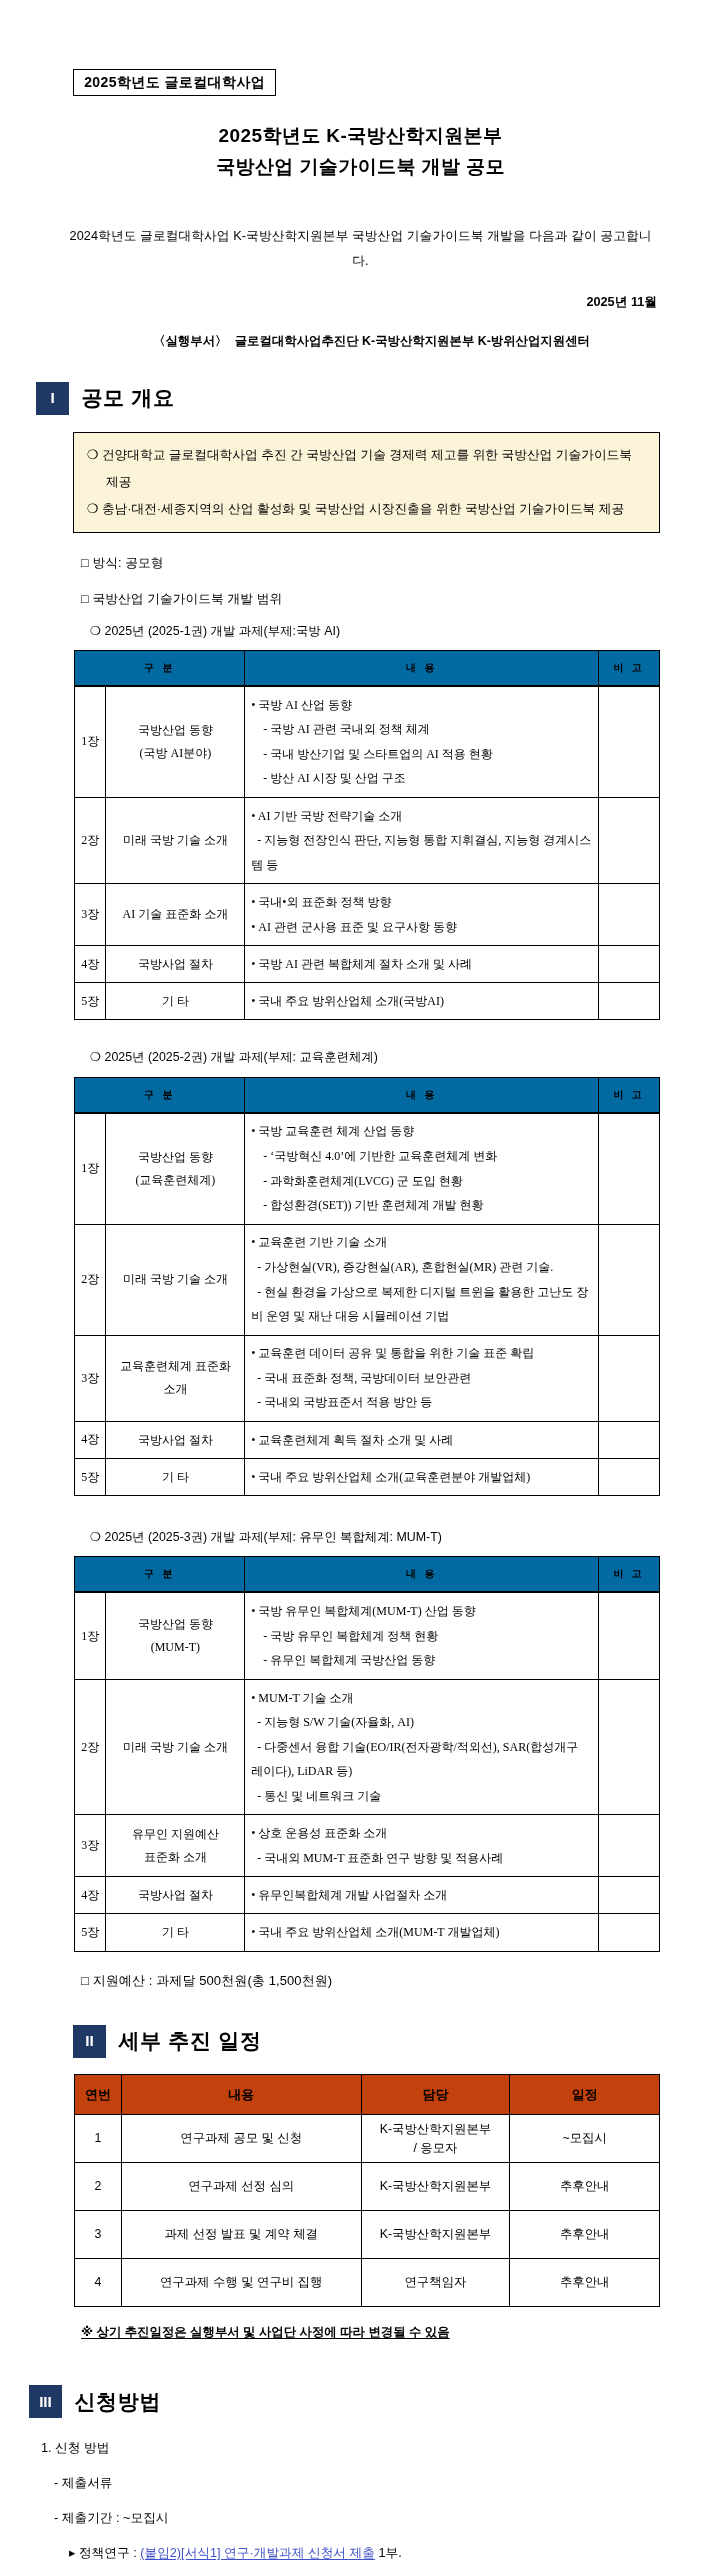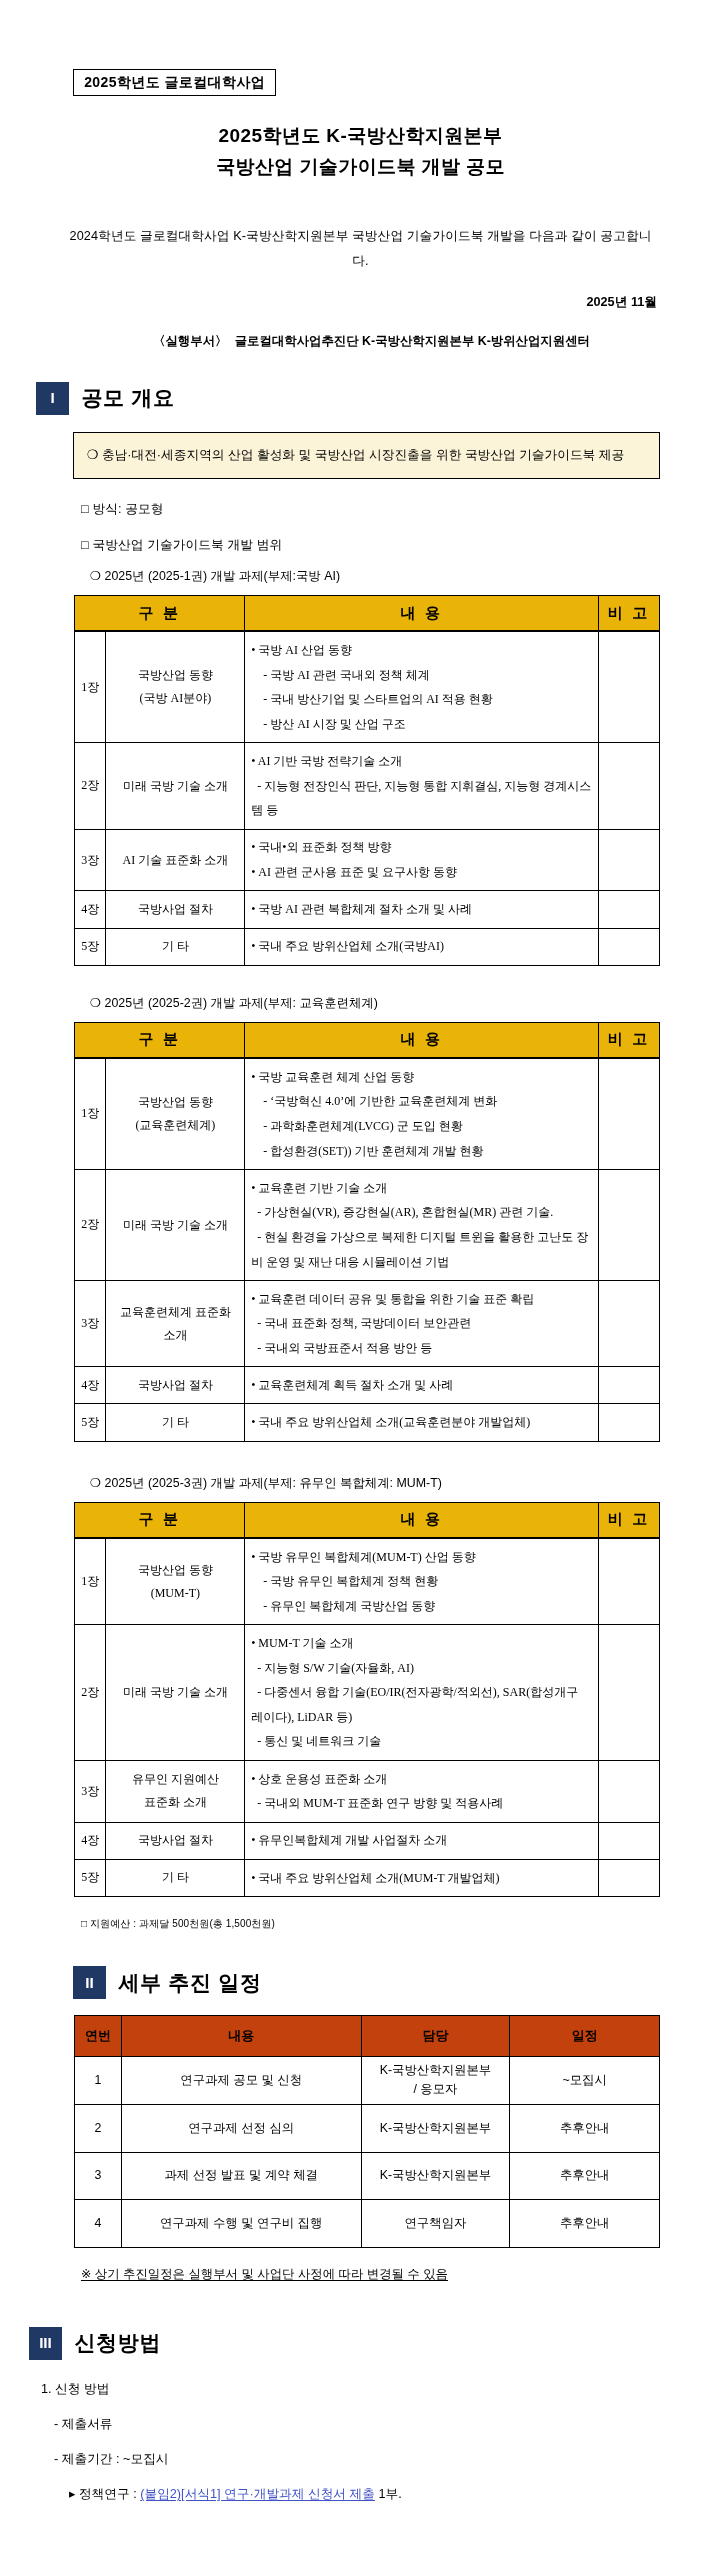--- a/index.html
+++ b/index.html
@@ -31,46 +31,46 @@
   .hl-box{
     box-sizing:border-box;width:587px;margin:17.4px 0 0 73px;
     border:1.5px solid #000;background:#FCF4D8;padding:8.7px 13px;
     font-size:12.7px;line-height:2.15;
   }
   .hl-line{padding-left:19px;text-indent:-19px;}
   .plain-line{font-size:12.7px;letter-spacing:0.1px;}
   .method-line{margin:22px 0 0 81px;}
   .scope-line{margin:19px 0 0 81px;}
   .tbl-intro{margin:14.5px 0 0 90px;font-size:12.4px;}
-  .budget-line{margin:20.4px 0 0 81px;font-size:10px;}
+  .budget-line{margin:20.4px 0 0 81px;font-size:13px;}
   table{border-collapse:collapse;}
   .gtable{
     width:586px;margin:10.2px 0 0 74px;border:1.5px solid #000;
     font-family:"Liberation Serif","DejaVu Serif",serif;font-size:12px;
   }
   .gtable th,.gtable td{border:0.7px solid #000;}
   .gtable th{
-    height:32px;background:#eab308;font-size:15px;font-weight:bold;
+    height:32px;background:#0369a1;font-size:10px;font-weight:bold;
     letter-spacing:2.9px;border-bottom:2.2px double #000;
   }
   .gtable .no-cell{width:29px;text-align:center;padding:1.5px 0.7px;}
   .gtable .cat-cell{width:135px;text-align:center;white-space:pre-line;line-height:1.9;padding:2.9px 1.5px;}
   .gtable .content-cell{padding:5.8px 5.8px;line-height:2.05;white-space:pre-wrap;}
   .gtable .bigo-cell{width:58px;}
   .stable{
     width:586px;margin:16px 0 0 74px;border:1.5px solid #000;
     font-size:12.4px;font-family:"Liberation Sans",sans-serif;
   }
   .stable th,.stable td{border:0.7px solid #000;text-align:center;padding:4.4px 2.9px;}
   .stable th{background:#c2410c;height:30.5px;font-size:13px;font-weight:bold;}
   .stable td{height:38px;white-space:pre-line;line-height:1.55;}
   .stable .c-no{width:40px;}
   .stable .c-desc{width:233px;}
   .stable .c-who{width:142px;}
-  .sched-note{margin:17.4px 0 0 81px;font-size:12.4px;text-decoration:underline;text-underline-offset:2.2px;}
+  .sched-note{margin:17.4px 0 0 81px;font-size:12.4px;text-decoration:underline;text-underline-offset:2.2px;font-weight:bold;}
   .apply{margin:20.4px 0 0 41px;font-size:12.7px;}
   .apply .item{margin-bottom:15.3px;line-height:1.55;}
   .apply .lv0{margin-left:0;}
   .apply .lv1{margin-left:13px;}
   .apply .lv2{margin-left:28px;}
   a.doc-link{color:#4052C8;text-decoration:underline;text-underline-offset:2.2px;cursor:pointer;}
 </style>
 </head>
 <body>
 
@@ -96,20 +96,21 @@
   <span class="dept-label">〈실행부서〉</span><span>글로컬대학사업추진단 K-국방산학지원본부 K-방위산업지원센터</span>
 </div>
 
 
 <div class="sec sec1">
   <div class="sec-num">I</div>
   <div class="sec-title">공모 개요</div>
 </div>
 
 <div class="hl-box">
+  <div class="hl-line">❍ 건양대학교 글로컬대학사업 추진 간 국방산업 기술 경제력 제고를 위한 국방산업 기술가이드북 제공</div>
   <div class="hl-line">❍ 충남·대전·세종지역의 산업 활성화 및 국방산업 시장진출을 위한 국방산업 기술가이드북 제공</div>
 </div>
 
 <div class="plain-line method-line">□ 방식: 공모형</div>
 <div class="plain-line scope-line">□ 국방산업 기술가이드북 개발 범위</div>
 
 
 <div class="tbl-intro">❍ 2025년 (2025-1권) 개발 과제(부제:국방 AI)</div>
 <div>
     <table class="gtable">

